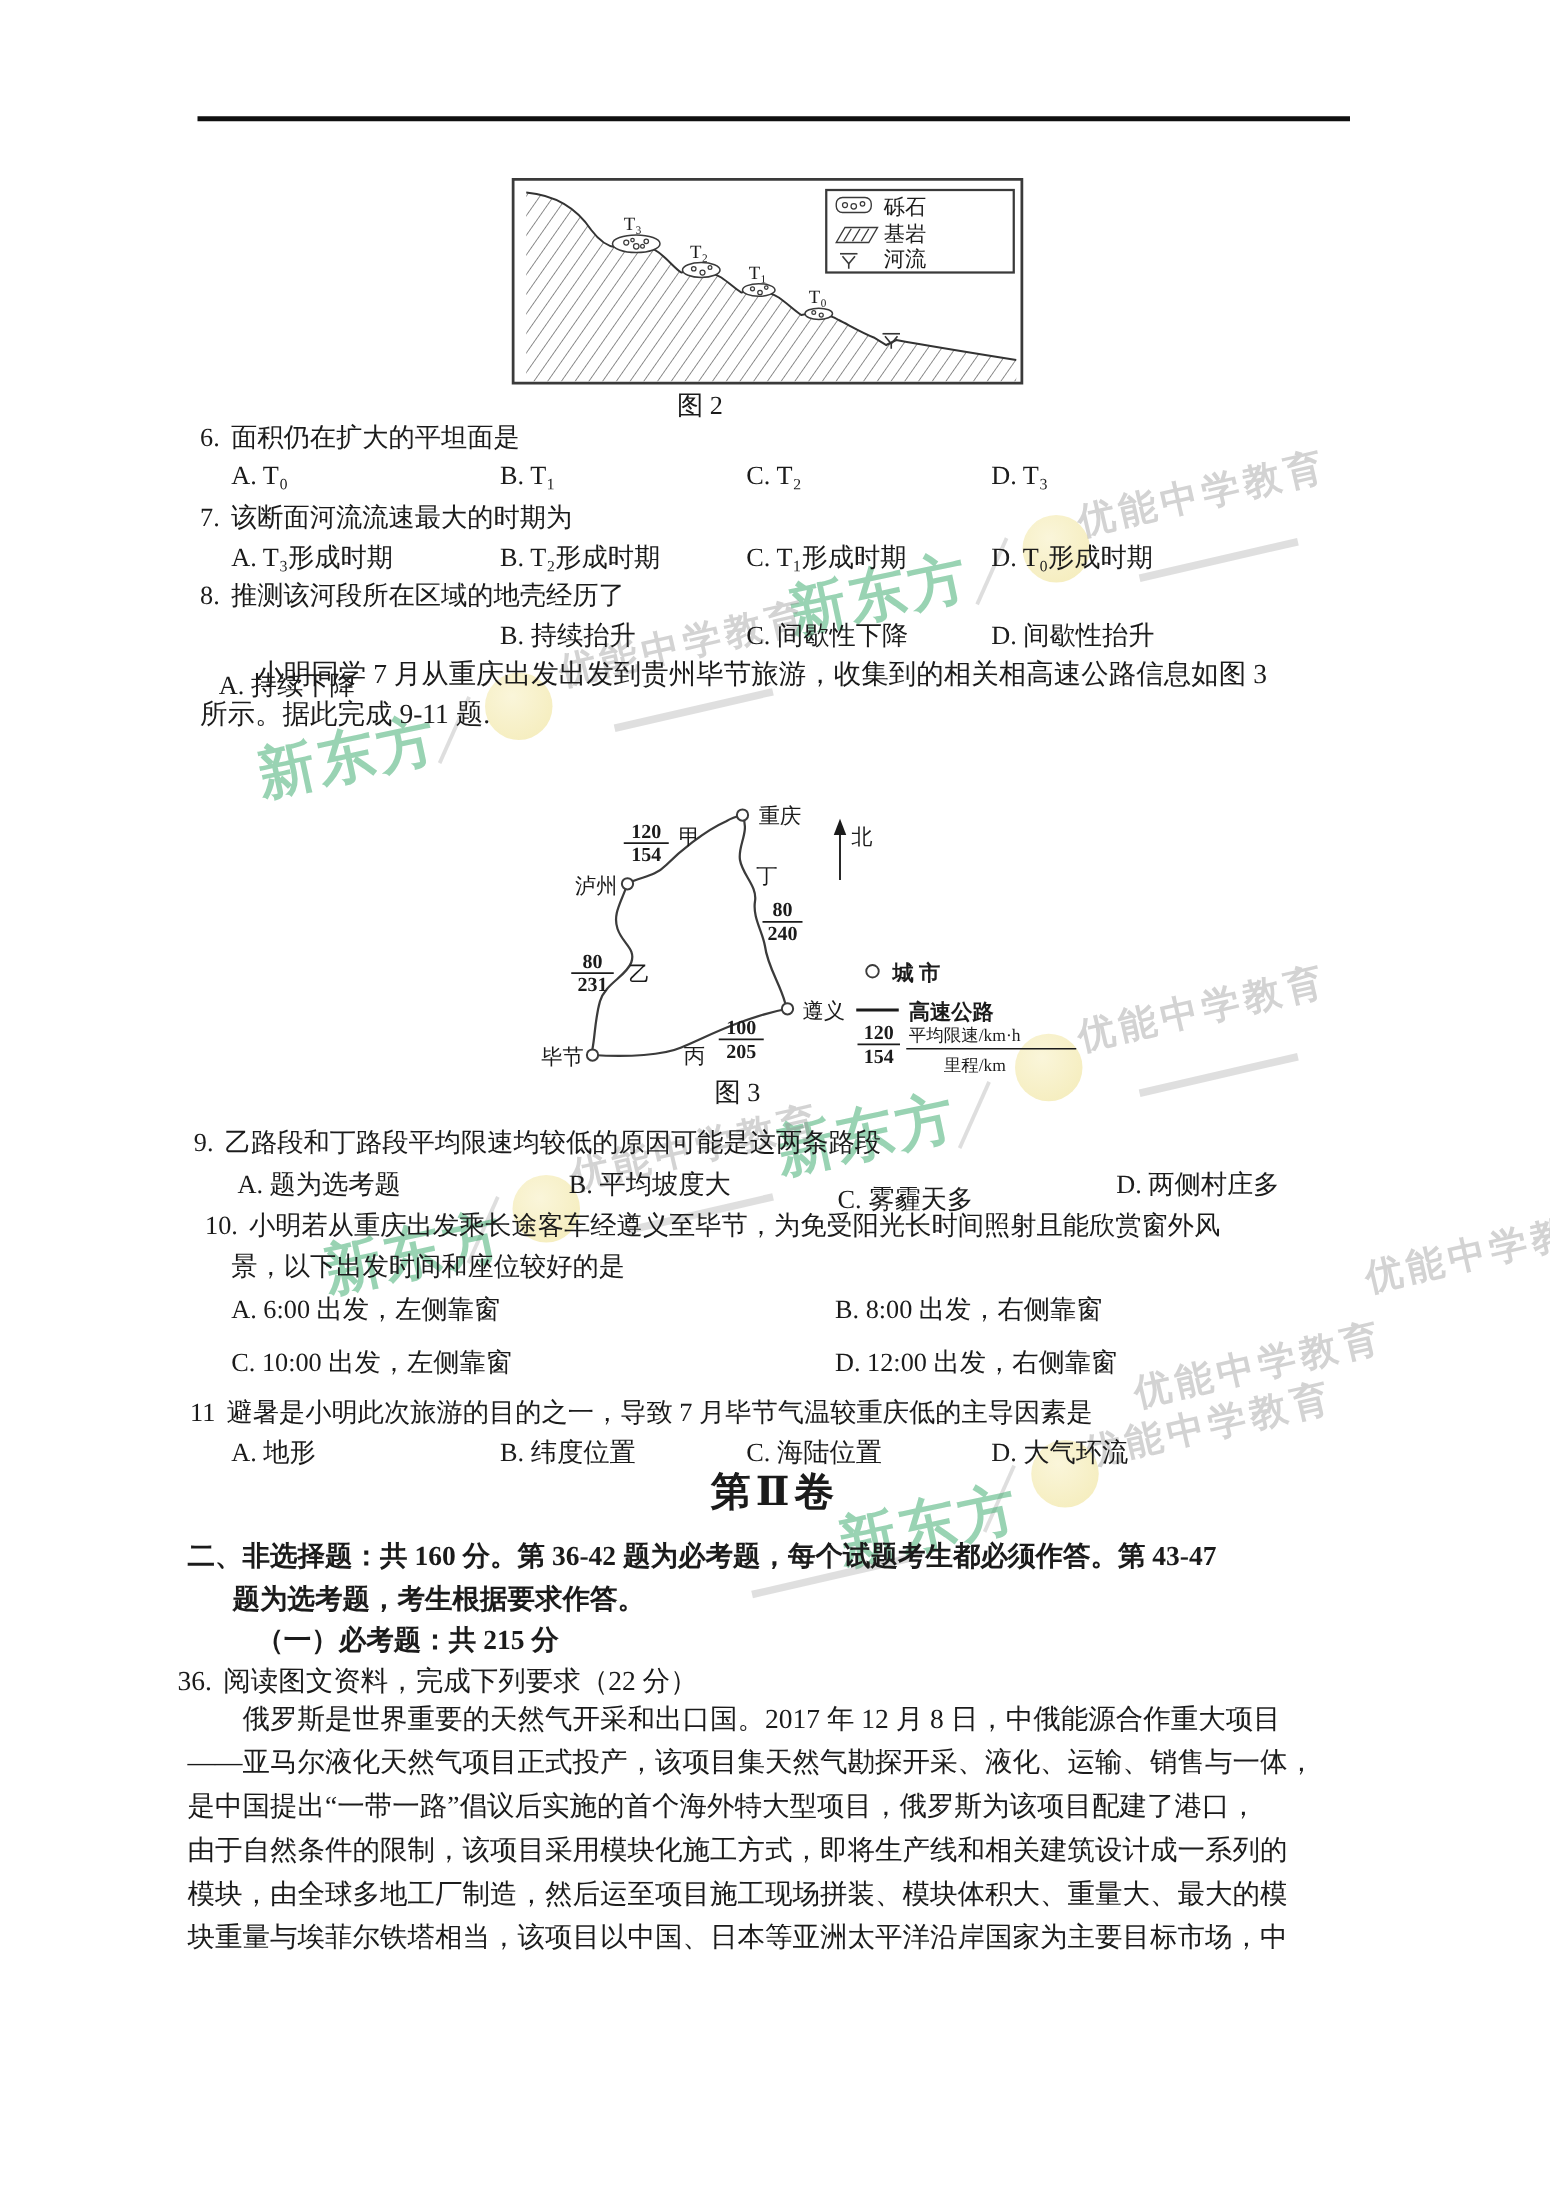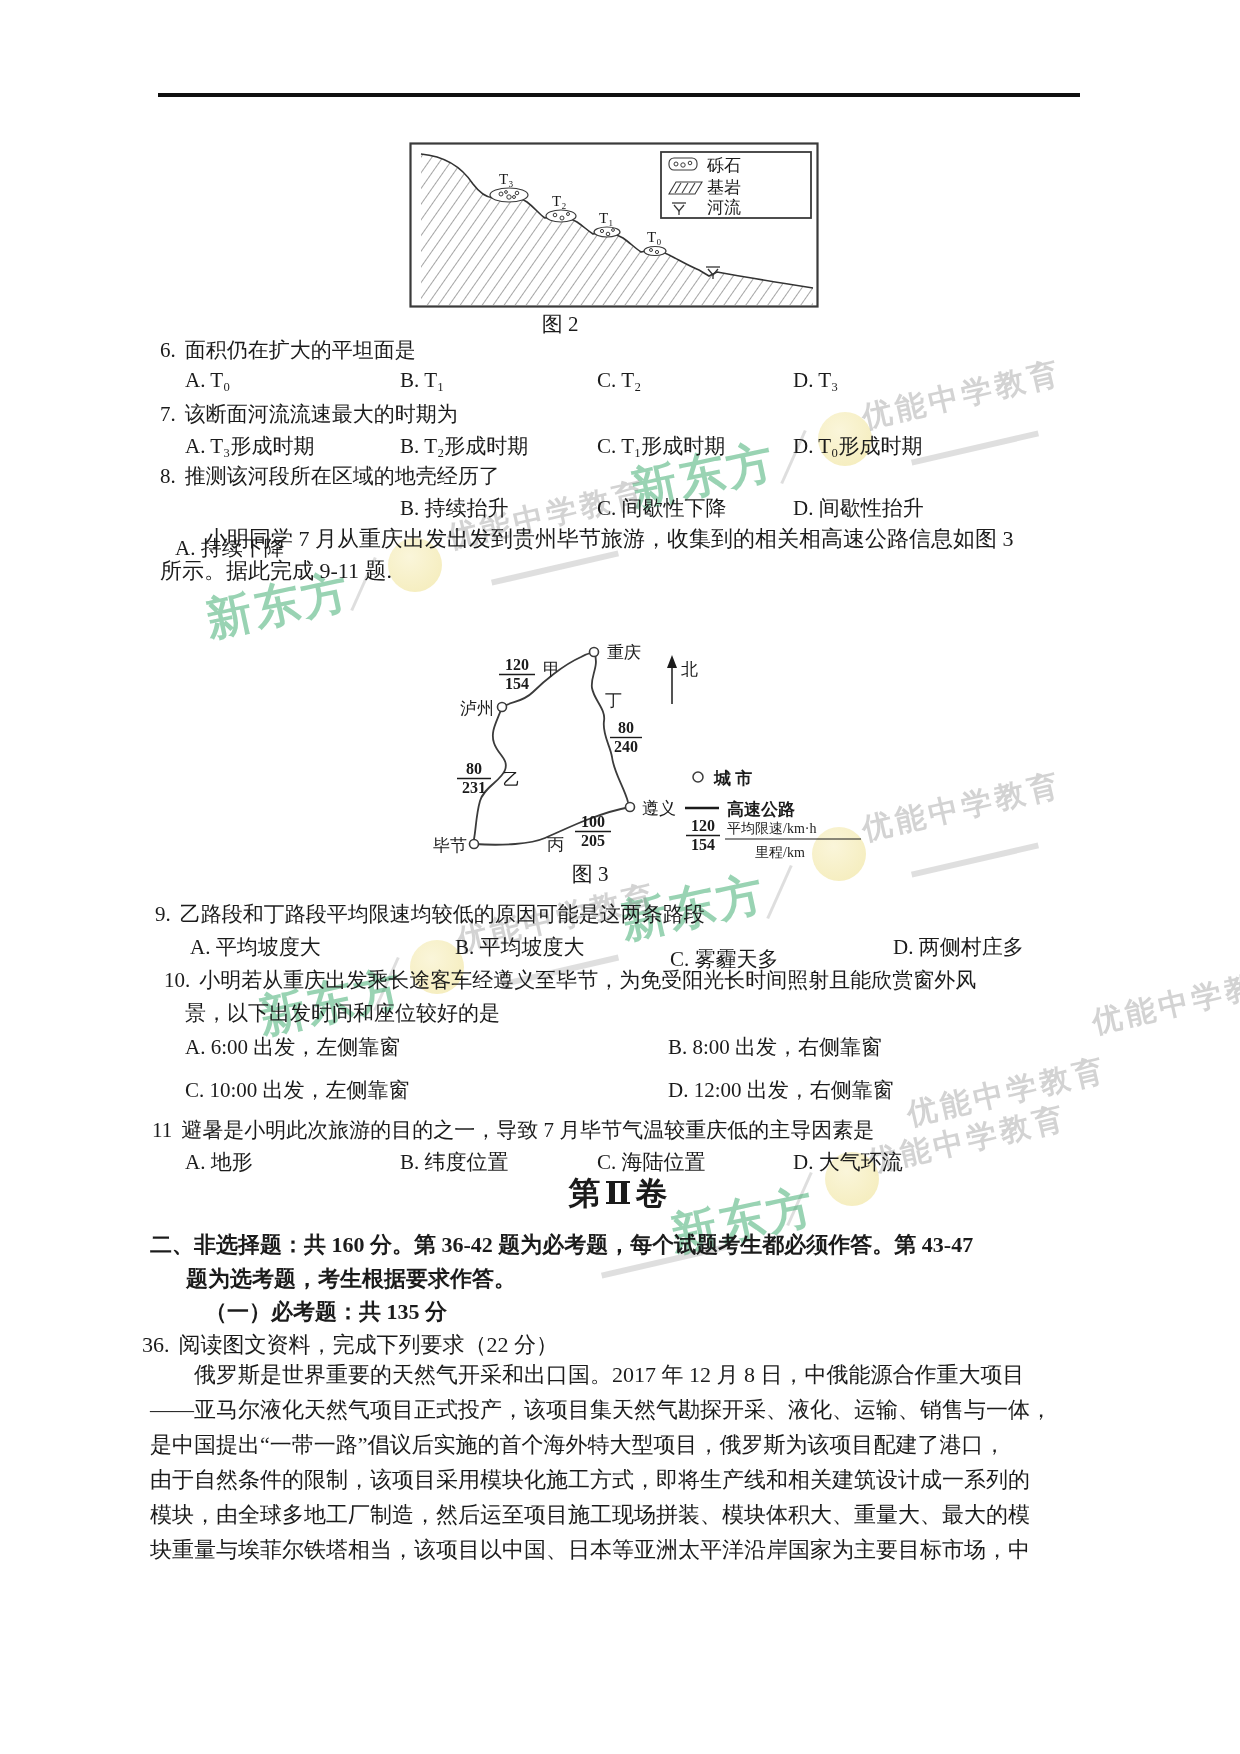--- a/index.html
+++ b/index.html
@@ -243,21 +243,21 @@
       <text x="344" y="257" font-size="14">平均限速/km·h</text>
       <line x1="342" y1="263" x2="478" y2="263" stroke="#1b1b1b" stroke-width="1.1"></line>
       <text x="372" y="281" font-size="14">里程/km</text>
     </g>
   </svg>
   <div class="abs caption" style="left:500px;top:860px;width:180px;">图  3</div>
 
   <div class="abs t21" style="left:155px;top:900px;">
     <span class="num">9.</span><span>乙路段和丁路段平均限速均较低的原因可能是这两条路段</span>
   </div>
-  <div class="abs t21" style="left:190px;top:933px;">A. 平均坡度大</div>
+  <div class="abs t21" style="left:190px;top:933px;">A. 题为选考题</div>
   <div class="abs t21" style="left:455px;top:933px;">B. 平均坡度大</div>
   <div class="abs t21" style="left:670px;top:933px;margin-top:12px;">C. 雾霾天多</div>
   <div class="abs t21" style="left:893px;top:933px;">D. 两侧村庄多</div>
 
   <div class="abs t21" style="left:164px;top:966px;text-align:center;">
     <span class="num">10.</span><span>小明若从重庆出发乘长途客车经遵义至毕节，为免受阳光长时间照射且能欣赏窗外风</span>
   </div>
   <div class="abs t21" style="left:185px;top:999px;">景，以下出发时间和座位较好的是</div>
   <div class="abs t21" style="left:185px;top:1033px;">A. 6:00 出发，左侧靠窗</div>
   <div class="abs t21" style="left:668px;top:1033px;">B. 8:00 出发，右侧靠窗</div>
@@ -269,21 +269,21 @@
   </div>
   <div class="abs t21" style="left:185px;top:1148px;">A. 地形</div>
   <div class="abs t21" style="left:400px;top:1148px;">B. 纬度位置</div>
   <div class="abs t21" style="left:597px;top:1148px;">C. 海陆位置</div>
   <div class="abs t21" style="left:793px;top:1148px;">D. 大气环流</div>
 
   <div class="abs heading2" style="left:150px;top:1172px;width:940px;">第Ⅱ卷</div>
 
   <div class="abs t22 bold" style="left:150px;top:1230px;">二、非选择题：共 160 分。第 36-42 题为必考题，每个试题考生都必须作答。第 43-47</div>
   <div class="abs t22 bold" style="left:186px;top:1264px;">题为选考题，考生根据要求作答。</div>
-  <div class="abs t22 bold" style="left:205px;top:1297px;">（一）必考题：共 135 分</div>
+  <div class="abs t22 bold" style="left:205px;top:1297px;">（一）必考题：共 215 分</div>
 
   <div class="abs t22" style="left:142px;top:1330px;">
     <span class="num">36.</span><span>阅读图文资料，完成下列要求（22 分）</span>
   </div>
 
   <div class="abs t22" style="left:194px;top:1360px;">俄罗斯是世界重要的天然气开采和出口国。2017 年 12 月 8 日，中俄能源合作重大项目</div>
   <div class="abs t22" style="left:150px;top:1430px;">是中国提出“一带一路”倡议后实施的首个海外特大型项目，俄罗斯为该项目配建了港口，</div>
   <div class="abs t22" style="left:150px;top:1395px;">——亚马尔液化天然气项目正式投产，该项目集天然气勘探开采、液化、运输、销售与一体，</div>
   <div class="abs t22" style="left:150px;top:1465px;">由于自然条件的限制，该项目采用模块化施工方式，即将生产线和相关建筑设计成一系列的</div>
   <div class="abs t22" style="left:150px;top:1500px;">模块，由全球多地工厂制造，然后运至项目施工现场拼装、模块体积大、重量大、最大的模</div>

